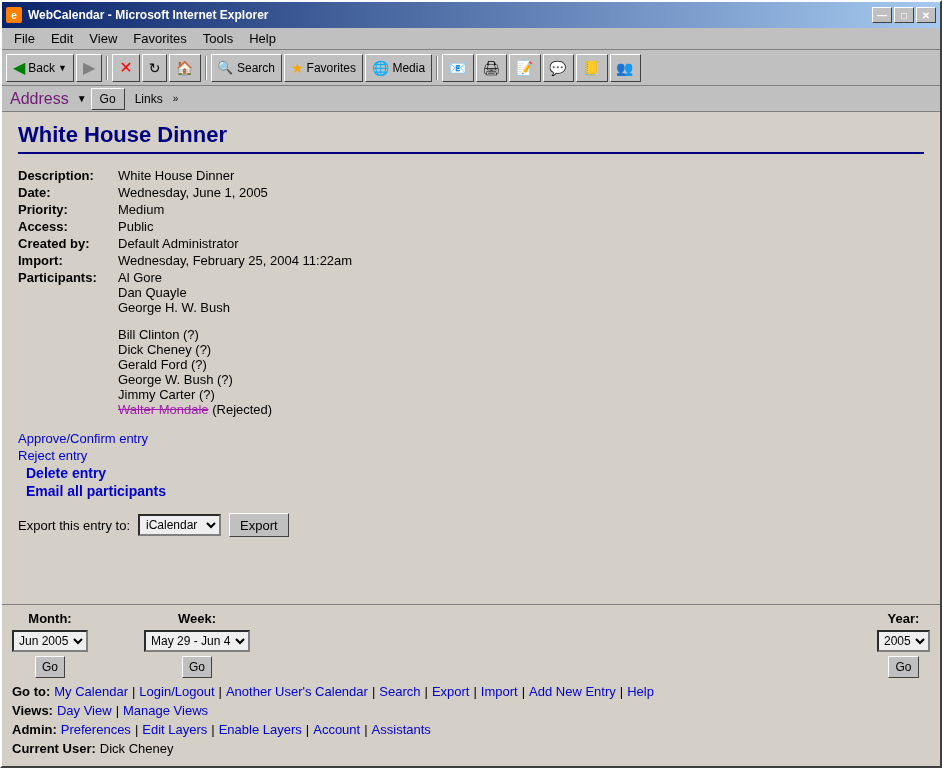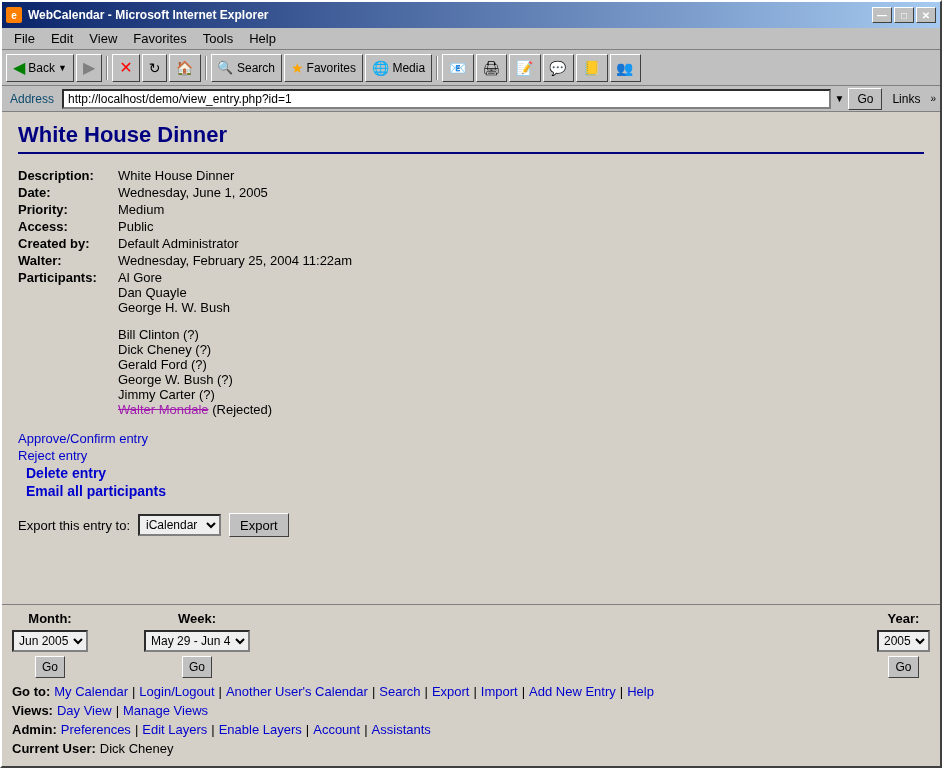--- a/index.html
+++ b/index.html
@@ -19,21 +19,21 @@
     .menu-bar { background: #c0c0c0; height: 22px; display: flex; align-items: center; padding: 0 4px; border-bottom: 1px solid #808080; }
     .menu-item { padding: 14px 8px; font-size: 13px; cursor: pointer; }
 
     
     .toolbar { background: #c0c0c0; height: 36px; display: flex; align-items: center; padding: 2px 4px; border-bottom: 1px solid #808080; gap: 2px; }
     .tb-btn { height: 28px; padding: 2px 6px; background: #c0c0c0; border: 1px solid; border-top-color: #ffffff; border-left-color: #ffffff; border-right-color: #404040; border-bottom-color: #404040; cursor: pointer; font-size: 12px; display: flex; align-items: center; gap: 3px; }
     .tb-separator { width: 2px; height: 24px; background: #808080; border-right: 1px solid #ffffff; margin: 0 2px; }
 
     
     .address-bar { background: #c0c0c0; height: 26px; display: flex; align-items: center; padding: 2px 4px; border-bottom: 1px solid #808080; gap: 4px; }
-    .address-label { font-size: 12px; color: #0c4a6e; padding: 2px 4px; }
+    .address-label { font-size: 16px; color: #701a75; padding: 2px 4px; }
     .address-input { flex: 1; height: 20px; border: 2px inset #808080; font-size: 12px; padding: 1px 4px; background: white; }
     .go-btn { height: 22px; padding: 1px 8px; background: #c0c0c0; border: 1px solid; border-top-color: #ffffff; border-left-color: #ffffff; border-right-color: #404040; border-bottom-color: #404040; font-size: 12px; cursor: pointer; }
     .links-btn { padding: 2px 6px; font-size: 12px; cursor: pointer; }
     .dropdown-arrow { font-size: 10px; }
 
     
     .content-area { flex: 1; background: #d4d0c8; overflow-y: auto; padding: 10px 16px; }
 
     .page-title { font-size: 22px; font-weight: bold; color: #000080; margin-bottom: 14px; padding-bottom: 4px; border-bottom: 2px solid #000080; }
 
@@ -143,21 +143,20 @@
     <button class="tb-btn">
       <span style="font-size:14px;">📒</span>
     </button>
     <button class="tb-btn">
       <span style="font-size:14px;">👥</span>
     </button>
   </div>
 
   <div class="address-bar">
     <span class="address-label">Address</span>
-    <input class="address-input" type="text" value="http://localhost/demo/view_entry.php?id=1" style="">
     <span class="dropdown-arrow" style="cursor:pointer;">▼</span>
     <button class="go-btn">Go</button>
     <span class="links-btn">Links</span>
     <span style="font-size:10px;">»</span>
   </div>
 
   <div class="content-area">
 
     <h1 class="page-title">White House Dinner</h1>
 
@@ -176,21 +175,21 @@
       </div>
       <div class="info-row">
         <span class="info-label">Access:</span>
         <span class="info-value">Public</span>
       </div>
       <div class="info-row">
         <span class="info-label">Created by:</span>
         <span class="info-value">Default Administrator</span>
       </div>
       <div class="info-row">
-        <span class="info-label">Walter:</span>
+        <span class="info-label">Import:</span>
         <span class="info-value">Wednesday, February 25, 2004 11:22am</span>
       </div>
 
       <div class="info-row">
         <span class="info-label">Participants:</span>
         <div class="participants-block" style="margin-left:0;">
           <div class="participant-line">Al Gore</div>
           <div class="participant-line">Dan Quayle</div>
           <div class="participant-line">George H. W. Bush</div>
           <div class="spacer"></div>

